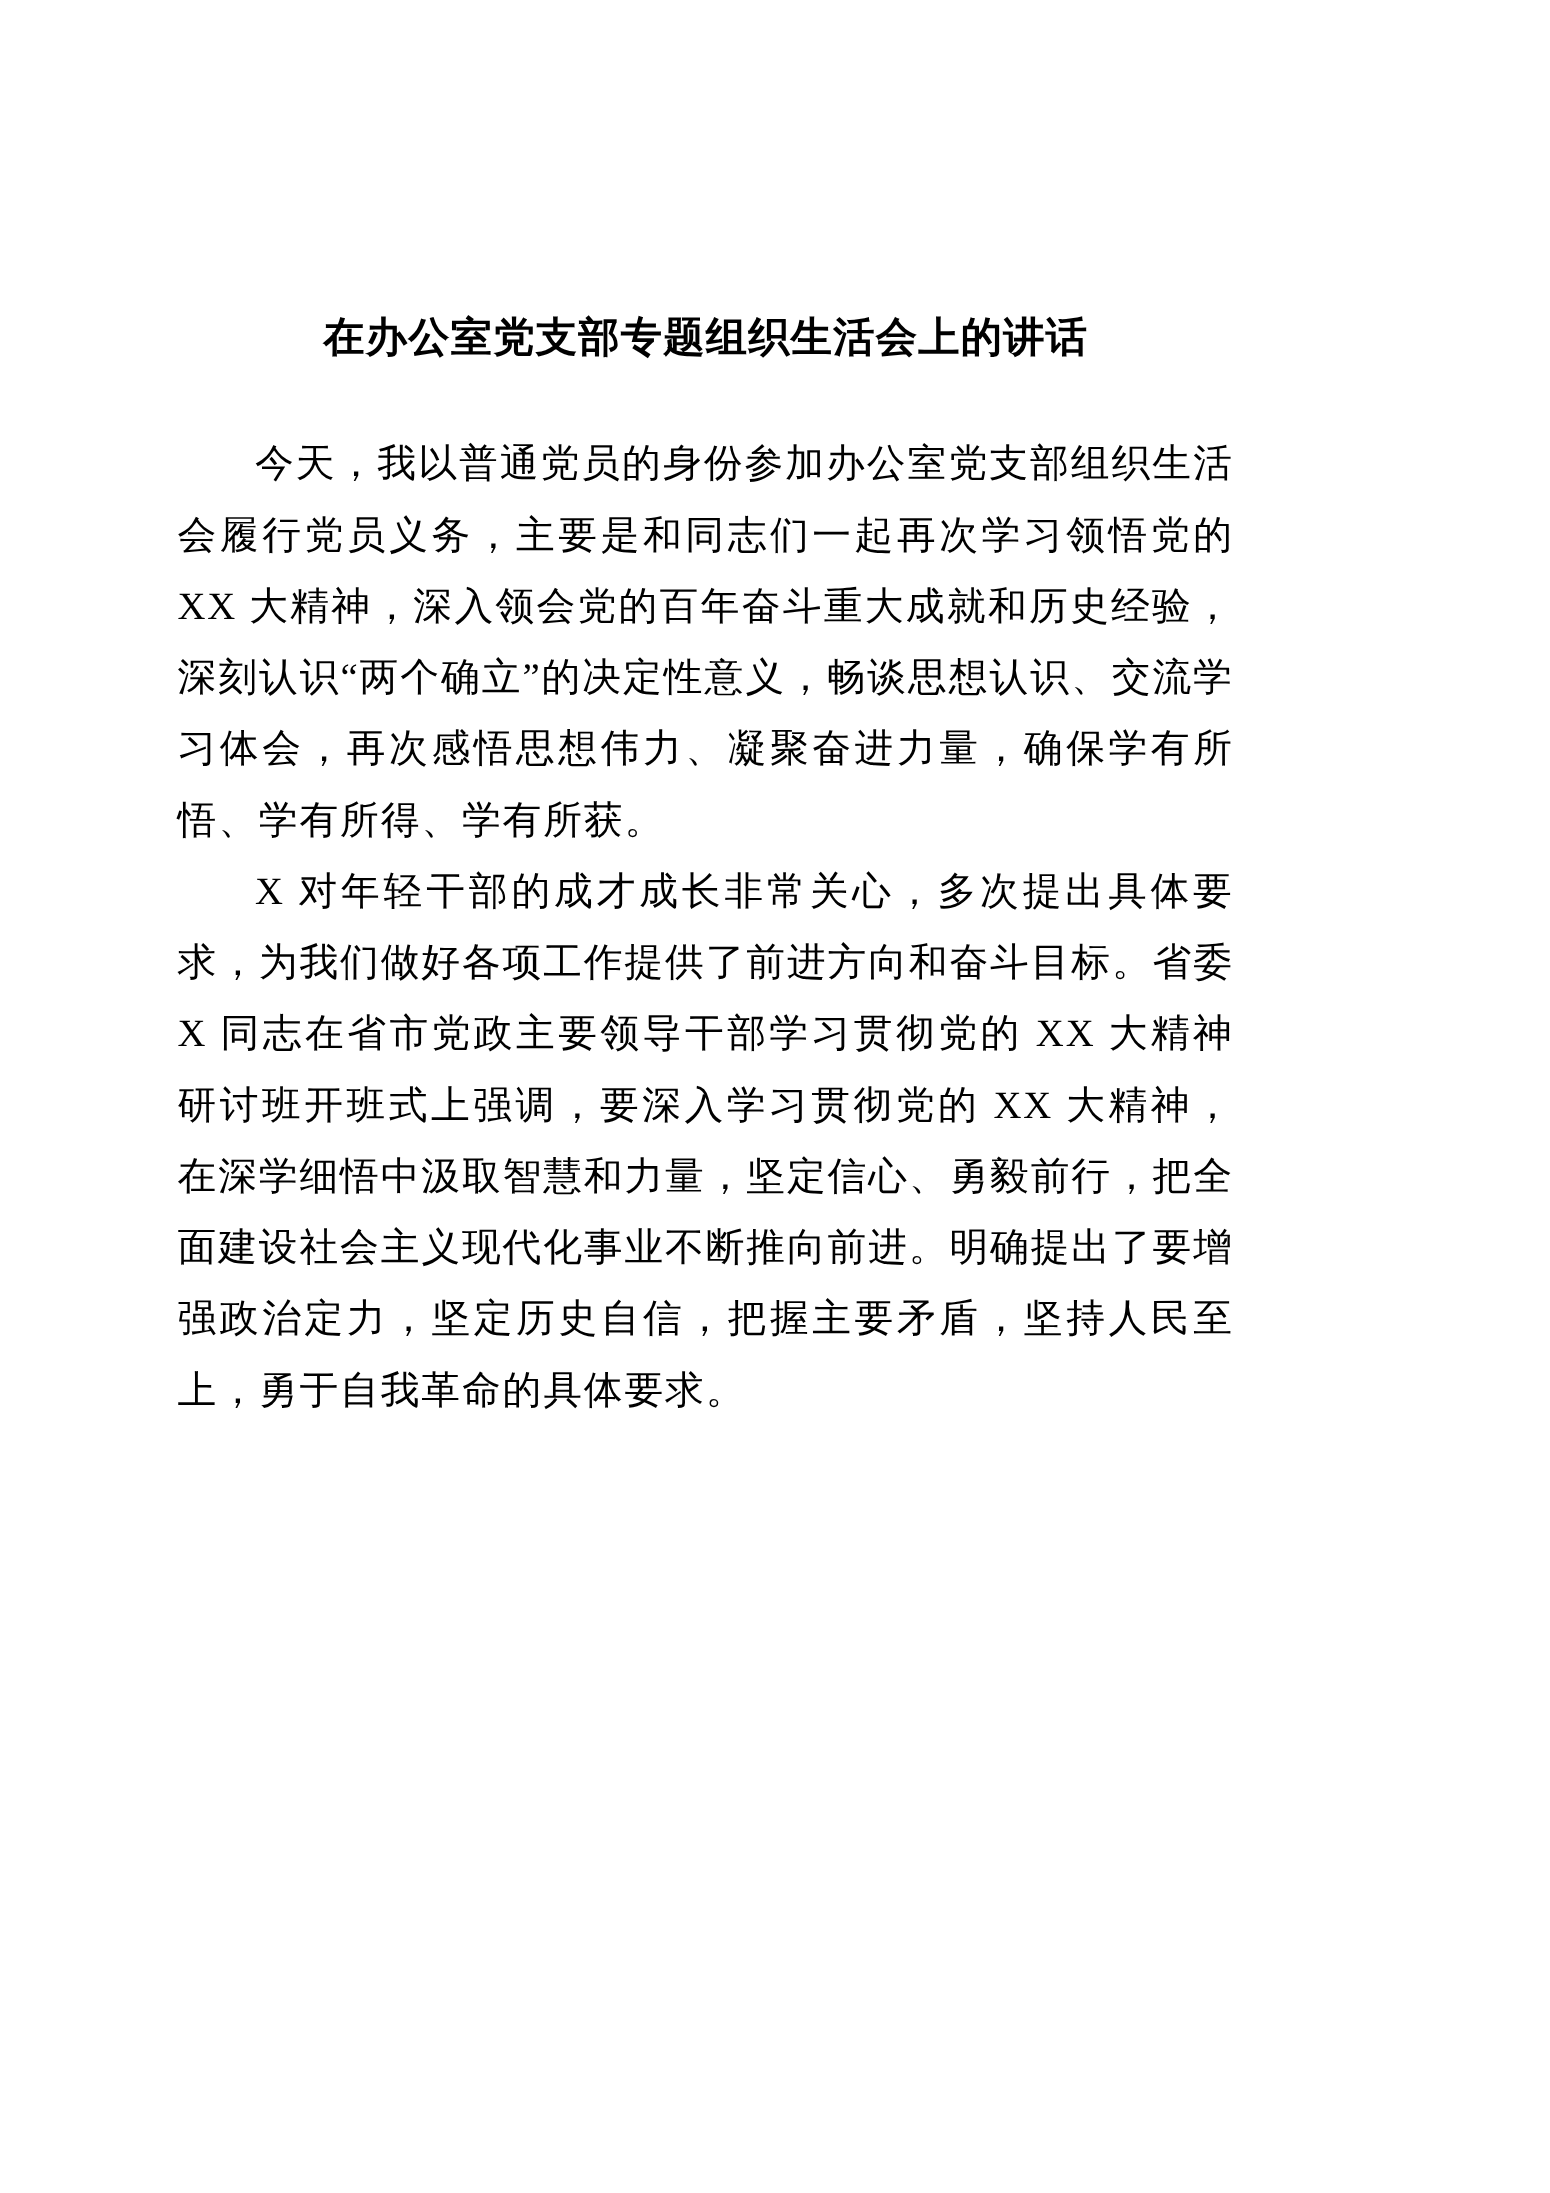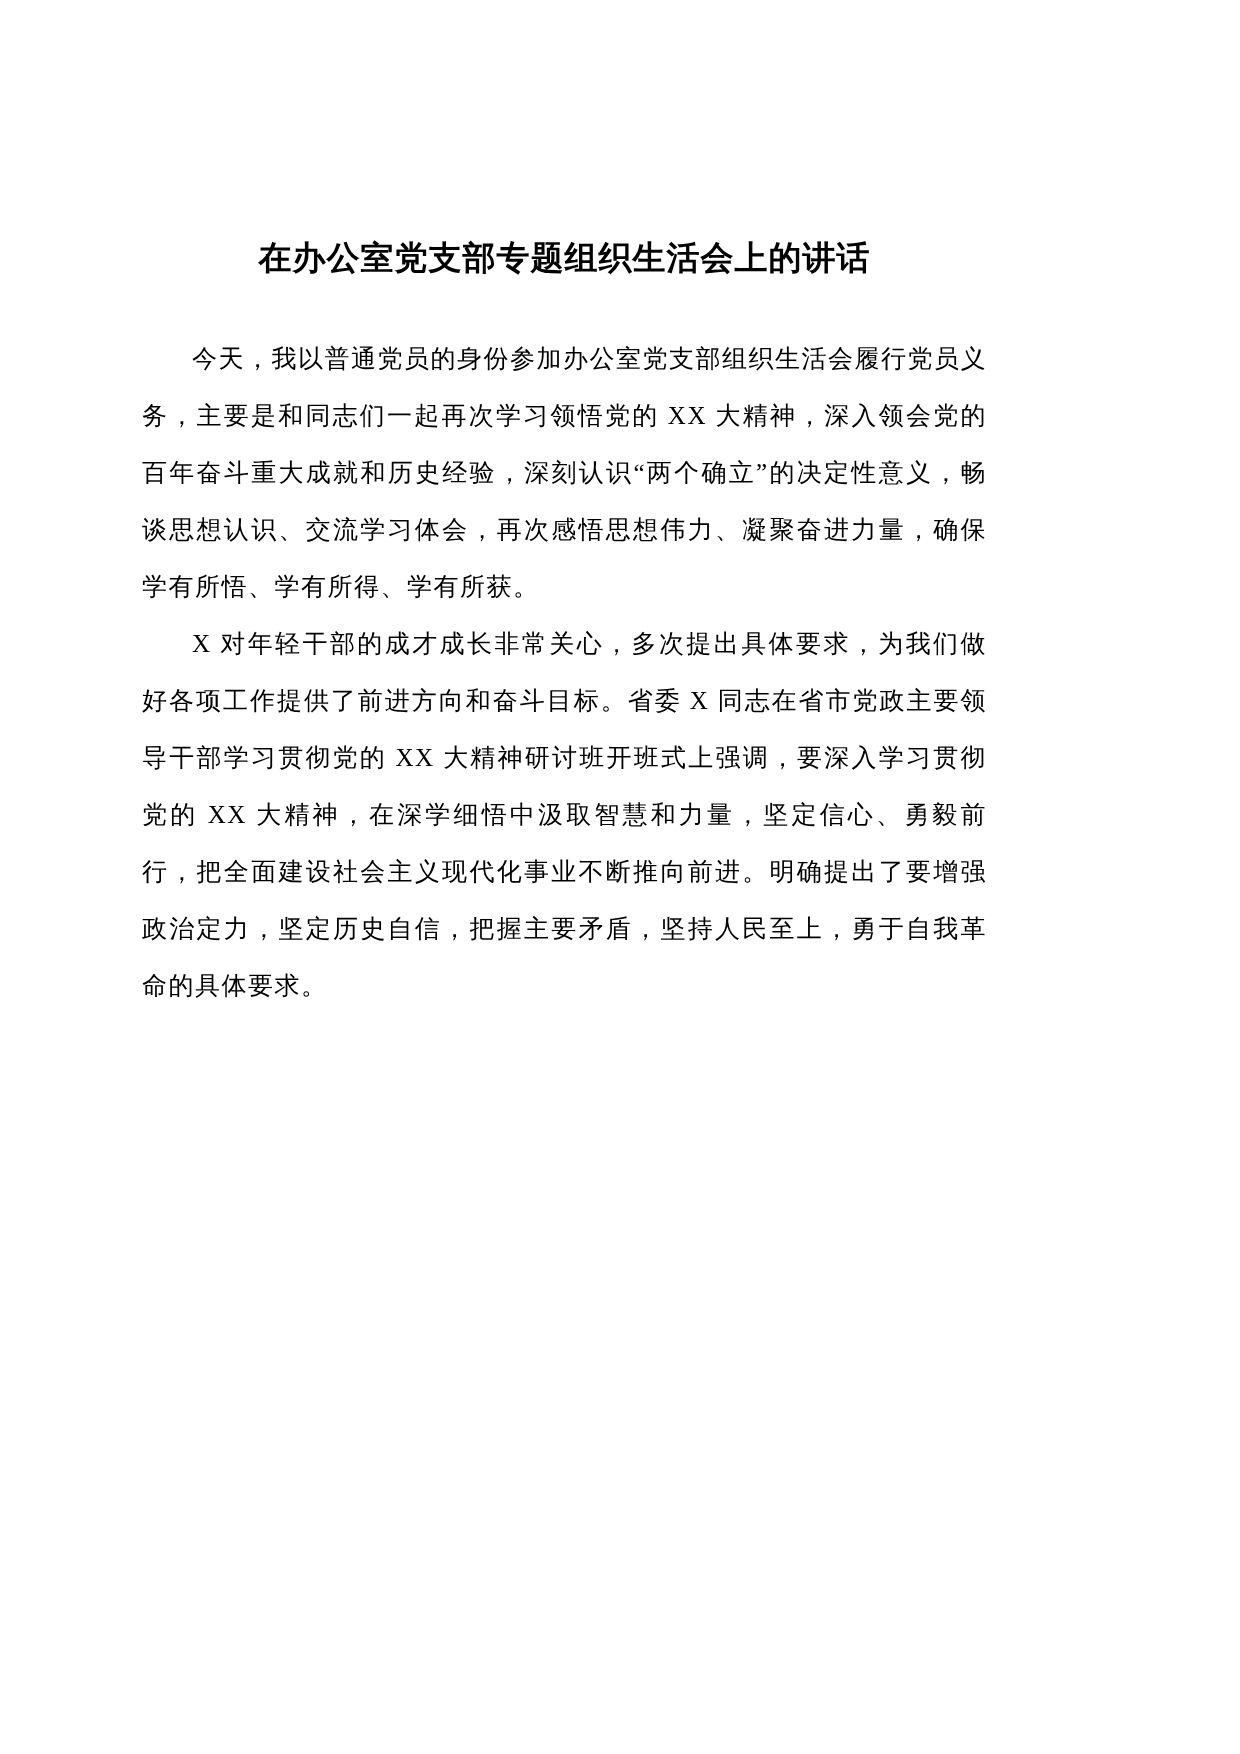--- a/index.html
+++ b/index.html
@@ -4,21 +4,21 @@
   <style>
     html, body {
       margin: 0;
       padding: 0;
       background: #ffffff;
     }
     .page {
       position: relative;
       width: 1240px;
       height: 1606px;
-      margin: 0 auto;
+      margin: 12px auto;
       background: #ffffff;
       overflow: hidden;
       color: #000000;
       font-family: "Liberation Serif", "DejaVu Serif", serif;
     }
     .content {
       position: absolute;
       left: 142px;
       top: 236px;
       width: 845px;
@@ -27,21 +27,21 @@
       margin: 0 0 50px 0;
       font-family: "Liberation Sans", "DejaVu Sans", sans-serif;
       font-size: 33px;
       font-weight: 700;
       letter-spacing: 1px;
       text-align: center;
       line-height: 44px;
     }
     .doc-paragraph {
       margin: 0;
-      font-size: 25px;
+      font-size: 31px;
       font-weight: 400;
       line-height: 57px;
       letter-spacing: 1.5px;
       text-align: justify;
       text-indent: 2em;
       word-break: break-all;
     }
   </style>
 </head>
 <body>

